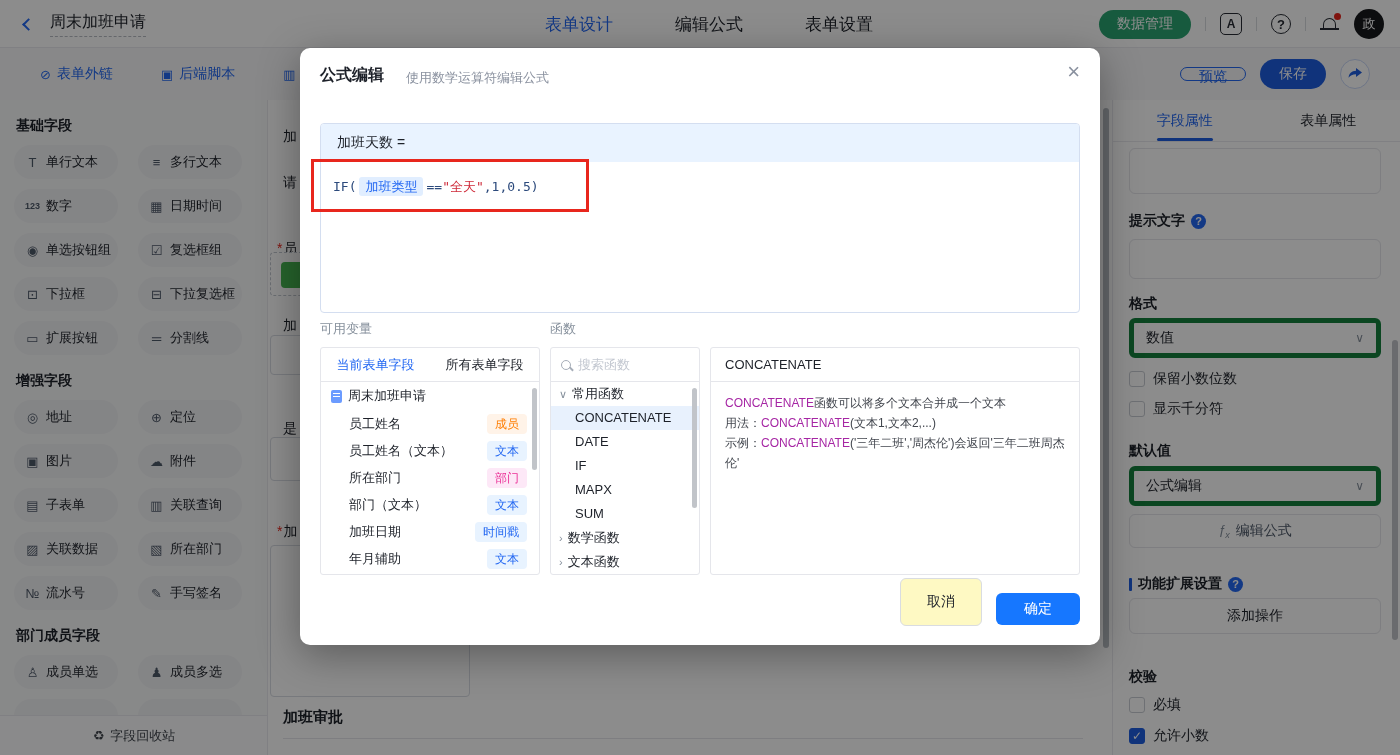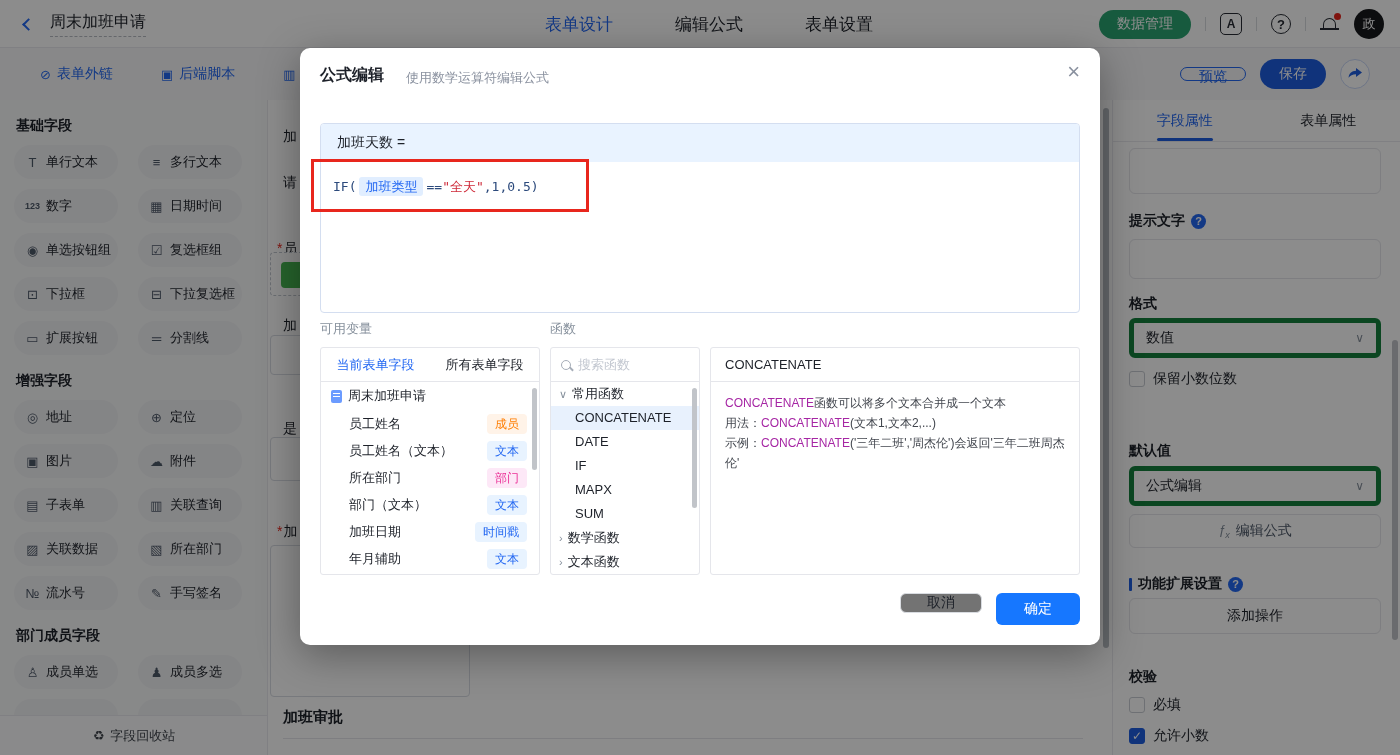--- a/index.html
+++ b/index.html
@@ -119,21 +119,21 @@
   .f-group { height:24px; line-height:24px; padding-left:8px; font-size:13px; color:#1d2129; cursor:pointer; }
   .f-group .car { color:#86909c; font-size:11px; margin-right:5px; display:inline-block; }
   .f-item { height:24px; line-height:24px; padding-left:24px; font-size:13px; color:#1d2129; cursor:pointer; }
   .f-item.sel { background:#e8f1fd; }
   .f-scroll { position:absolute; right:2px; top:40px; width:5px; height:120px; border-radius:3px; background:#c1c4c9; }
 
   .d-head { height:34px; display:flex; align-items:center; padding:0 14px; border-bottom:1px solid #e5e6eb; font-size:13px; color:#1d2129; }
   .d-body { padding:11px 14px; font-size:12px; color:#42464e; line-height:20px; }
   .hl { color:#a626a4; }
 
-  .m-cancel { position:absolute; left:600px; top:545px; width:82px; height:20px; background:#737373; border:1px solid #d9dce1; border-radius:6px; font-size:14px; color:#1d2129; cursor:pointer; font-family:inherit; }
+  .m-cancel { position:absolute; left:600px; top:530px; width:82px; height:48px; background:#fef9c3; border:1px solid #d9dce1; border-radius:6px; font-size:14px; color:#1d2129; cursor:pointer; font-family:inherit; }
   .m-ok { position:absolute; left:696px; top:545px; width:84px; height:32px; background:#1677ff; border:none; border-radius:6px; font-size:14px; color:#fff; cursor:pointer; font-family:inherit; }
 </style>
 </head>
 <body>
 
 <div id="screen">
 
   <header class="navbar">
     <div class="nav-left">
       <span class="back">
@@ -329,20 +329,24 @@
         <span>格式</span>
       </div>
     <div class="p-abs p-select" style="top:218px;">
       <span>数值</span>
       <span class="carat">∨</span>
     </div>
     <div class="p-abs p-check" style="top:270px;">
       <span class="cbox"></span>
       <span>保留小数位数</span>
     </div>
+    <div class="p-abs p-check" style="top:300px;">
+      <span class="cbox"></span>
+      <span>显示千分符</span>
+    </div>
     <div class="p-abs p-label" style="top:342px;">
         <span>默认值</span>
       </div>
     <div class="p-abs p-select" style="top:366px;">
       <span>公式编辑</span>
       <span class="carat">∨</span>
     </div>
     <div class="p-abs p-btn" style="top:414px;">
       <span class="fx">ƒ<sub>x</sub></span>
       <span>编辑公式</span>

